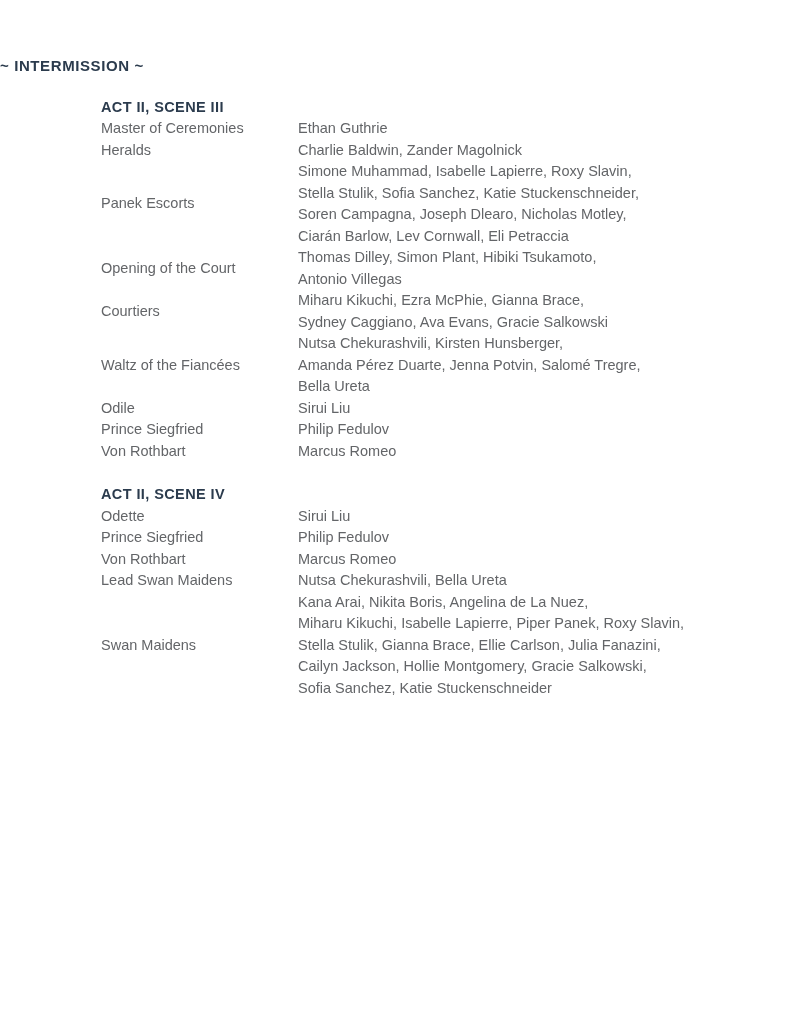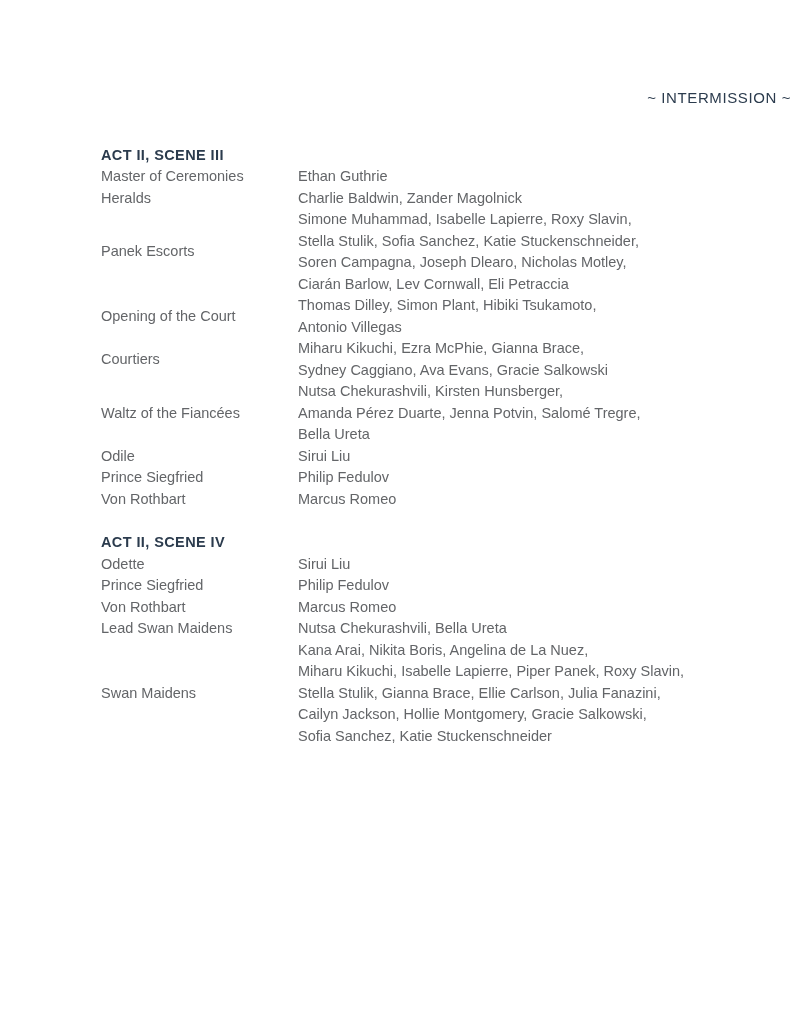--- a/index.html
+++ b/index.html
@@ -11,34 +11,34 @@
   html,body{background:#e8e8e8;}
   .page{
     position:relative;
     width:791px;
     height:1024px;
     background:var(--bg-color);
     font-family:"Liberation Sans","DejaVu Sans",sans-serif;
     overflow:hidden;
   }
   .intermission{
-    padding-top:87px;
-    text-align:right;
+    padding-top:55px;
+    text-align:left;
     font-size:15px;
-    font-weight:400;
+    font-weight:700;
     letter-spacing:0.6px;
     color:var(--heading-color);
     line-height:21.5px;
   }
   .sections{
     margin-left:101px;
     margin-right:40px;
   }
   .cast-section{
-    margin-top:36px;
+    margin-top:20px;
   }
   .cast-section + .cast-section{
     margin-top:22px;
   }
   .section-heading{
     font-size:14.5px;
     font-weight:700;
     letter-spacing:0.4px;
     color:var(--heading-color);
     line-height:21.5px;

